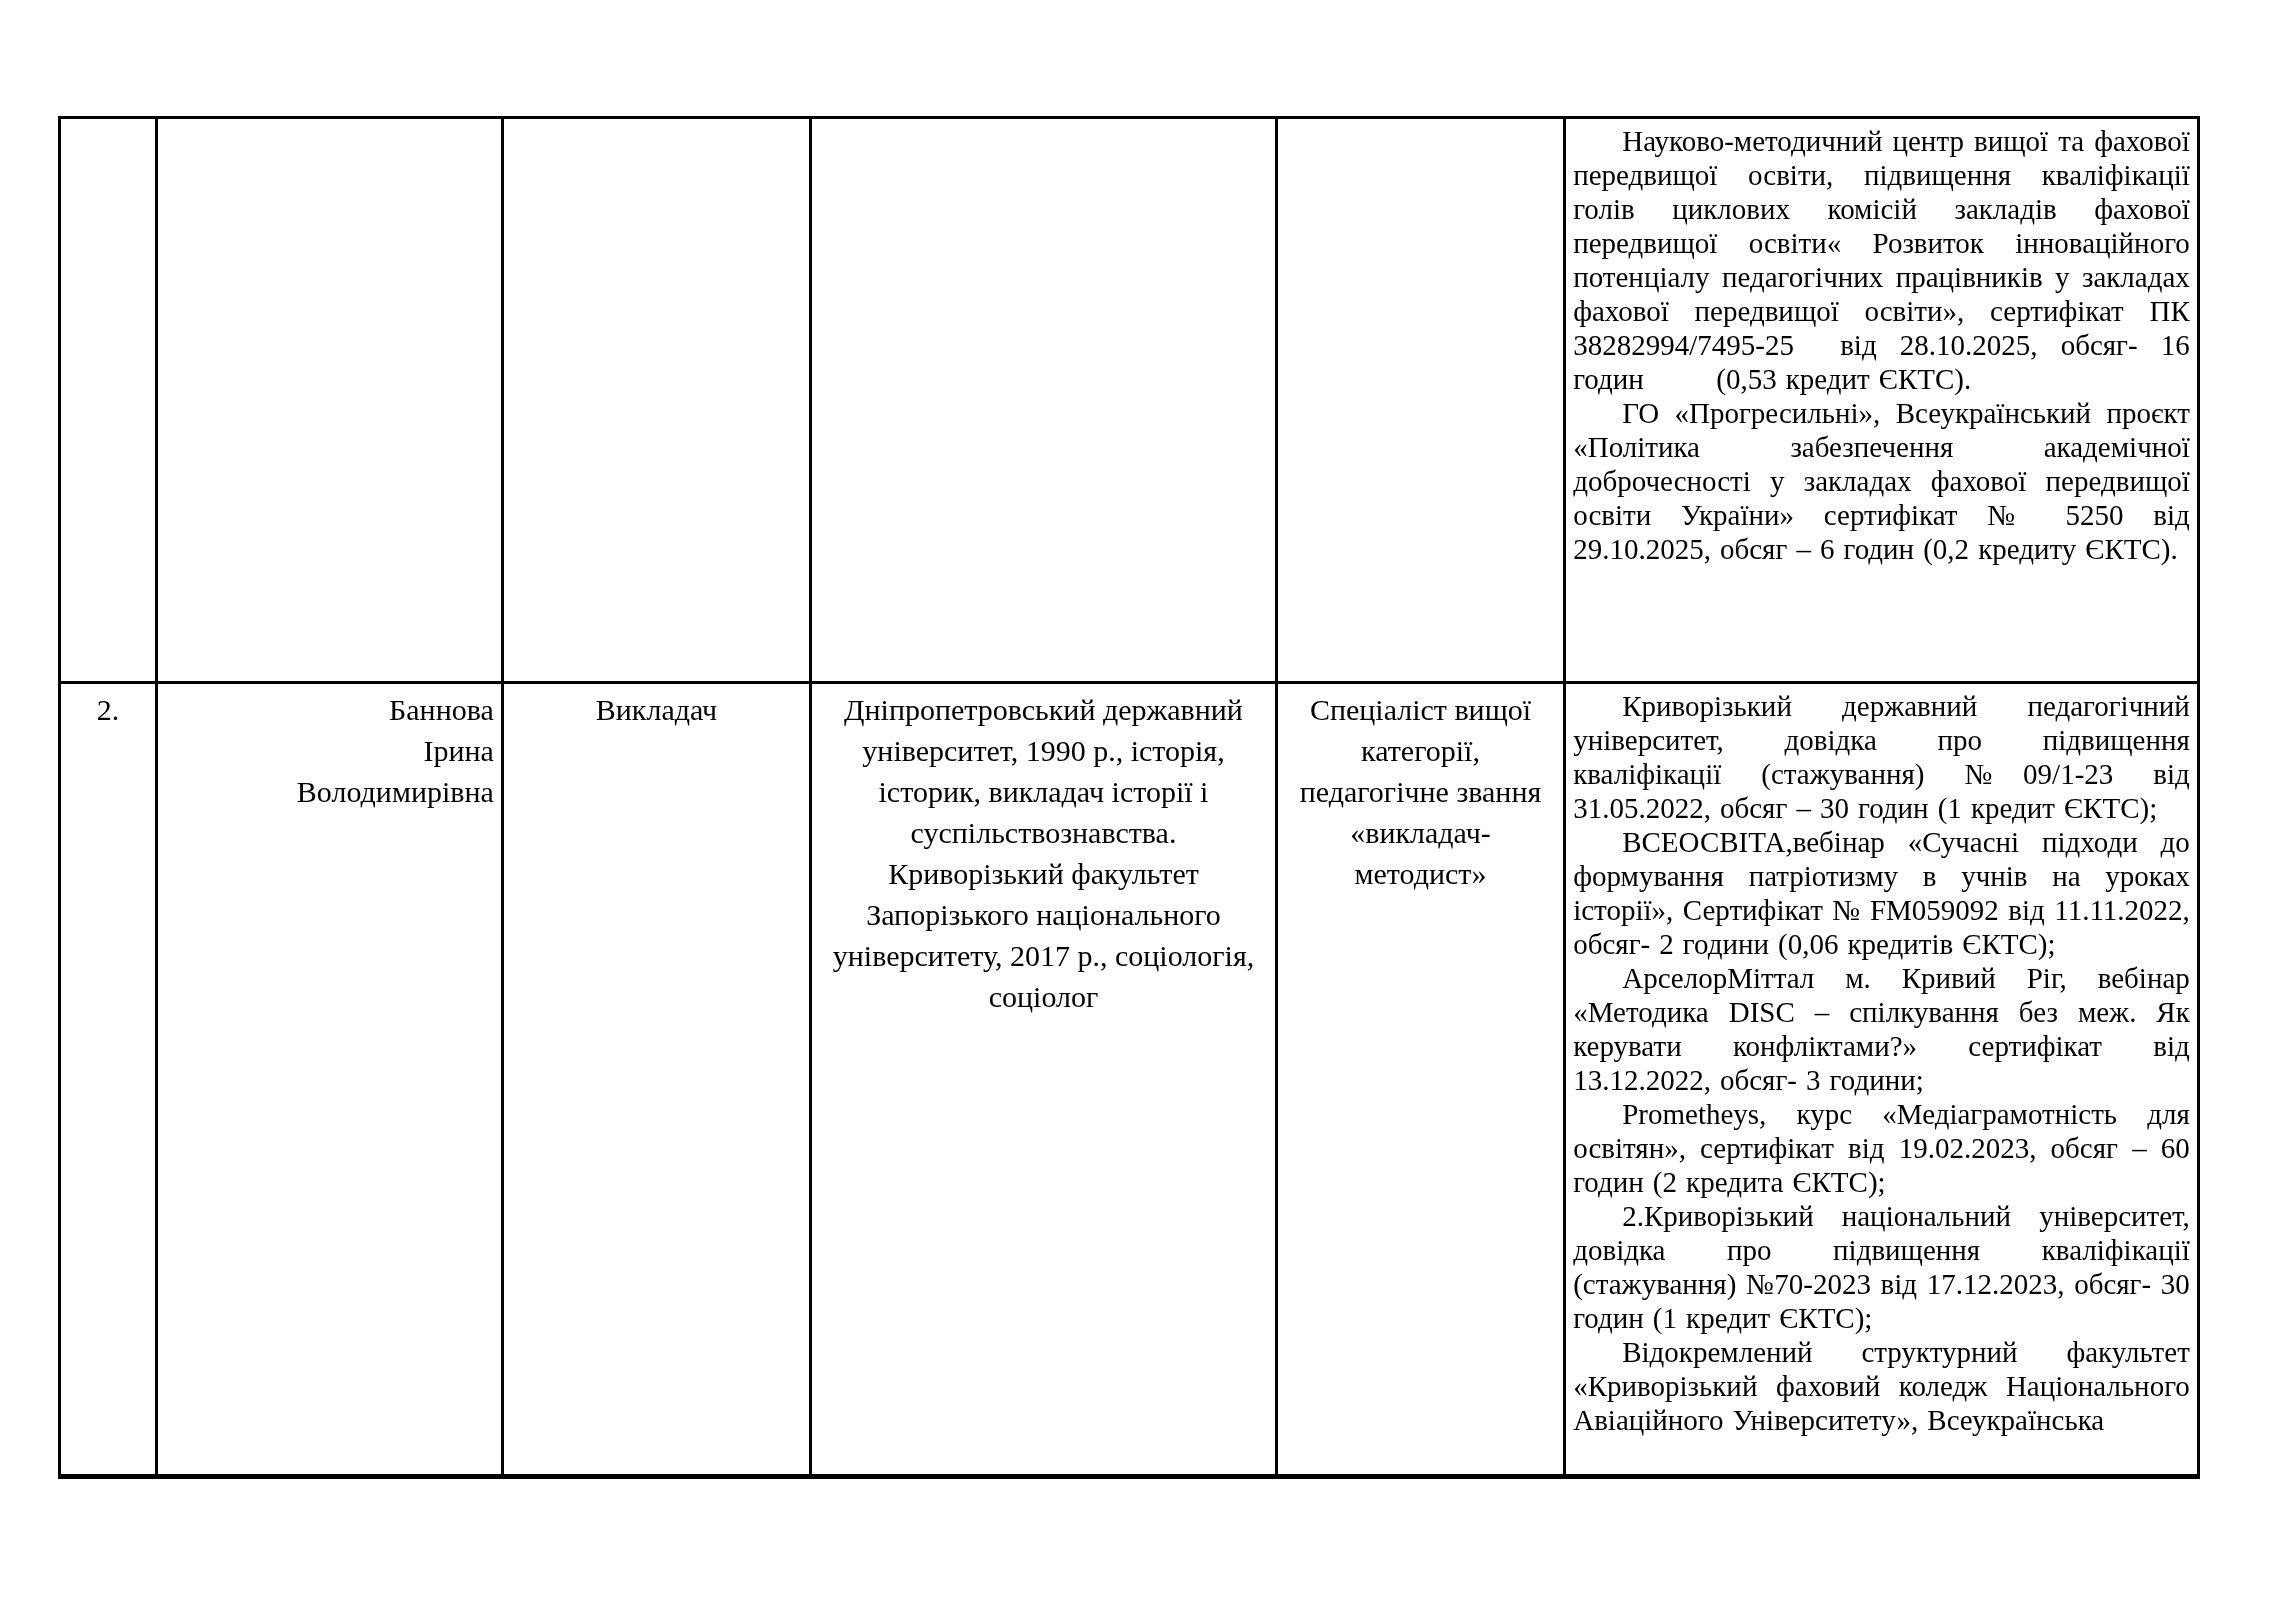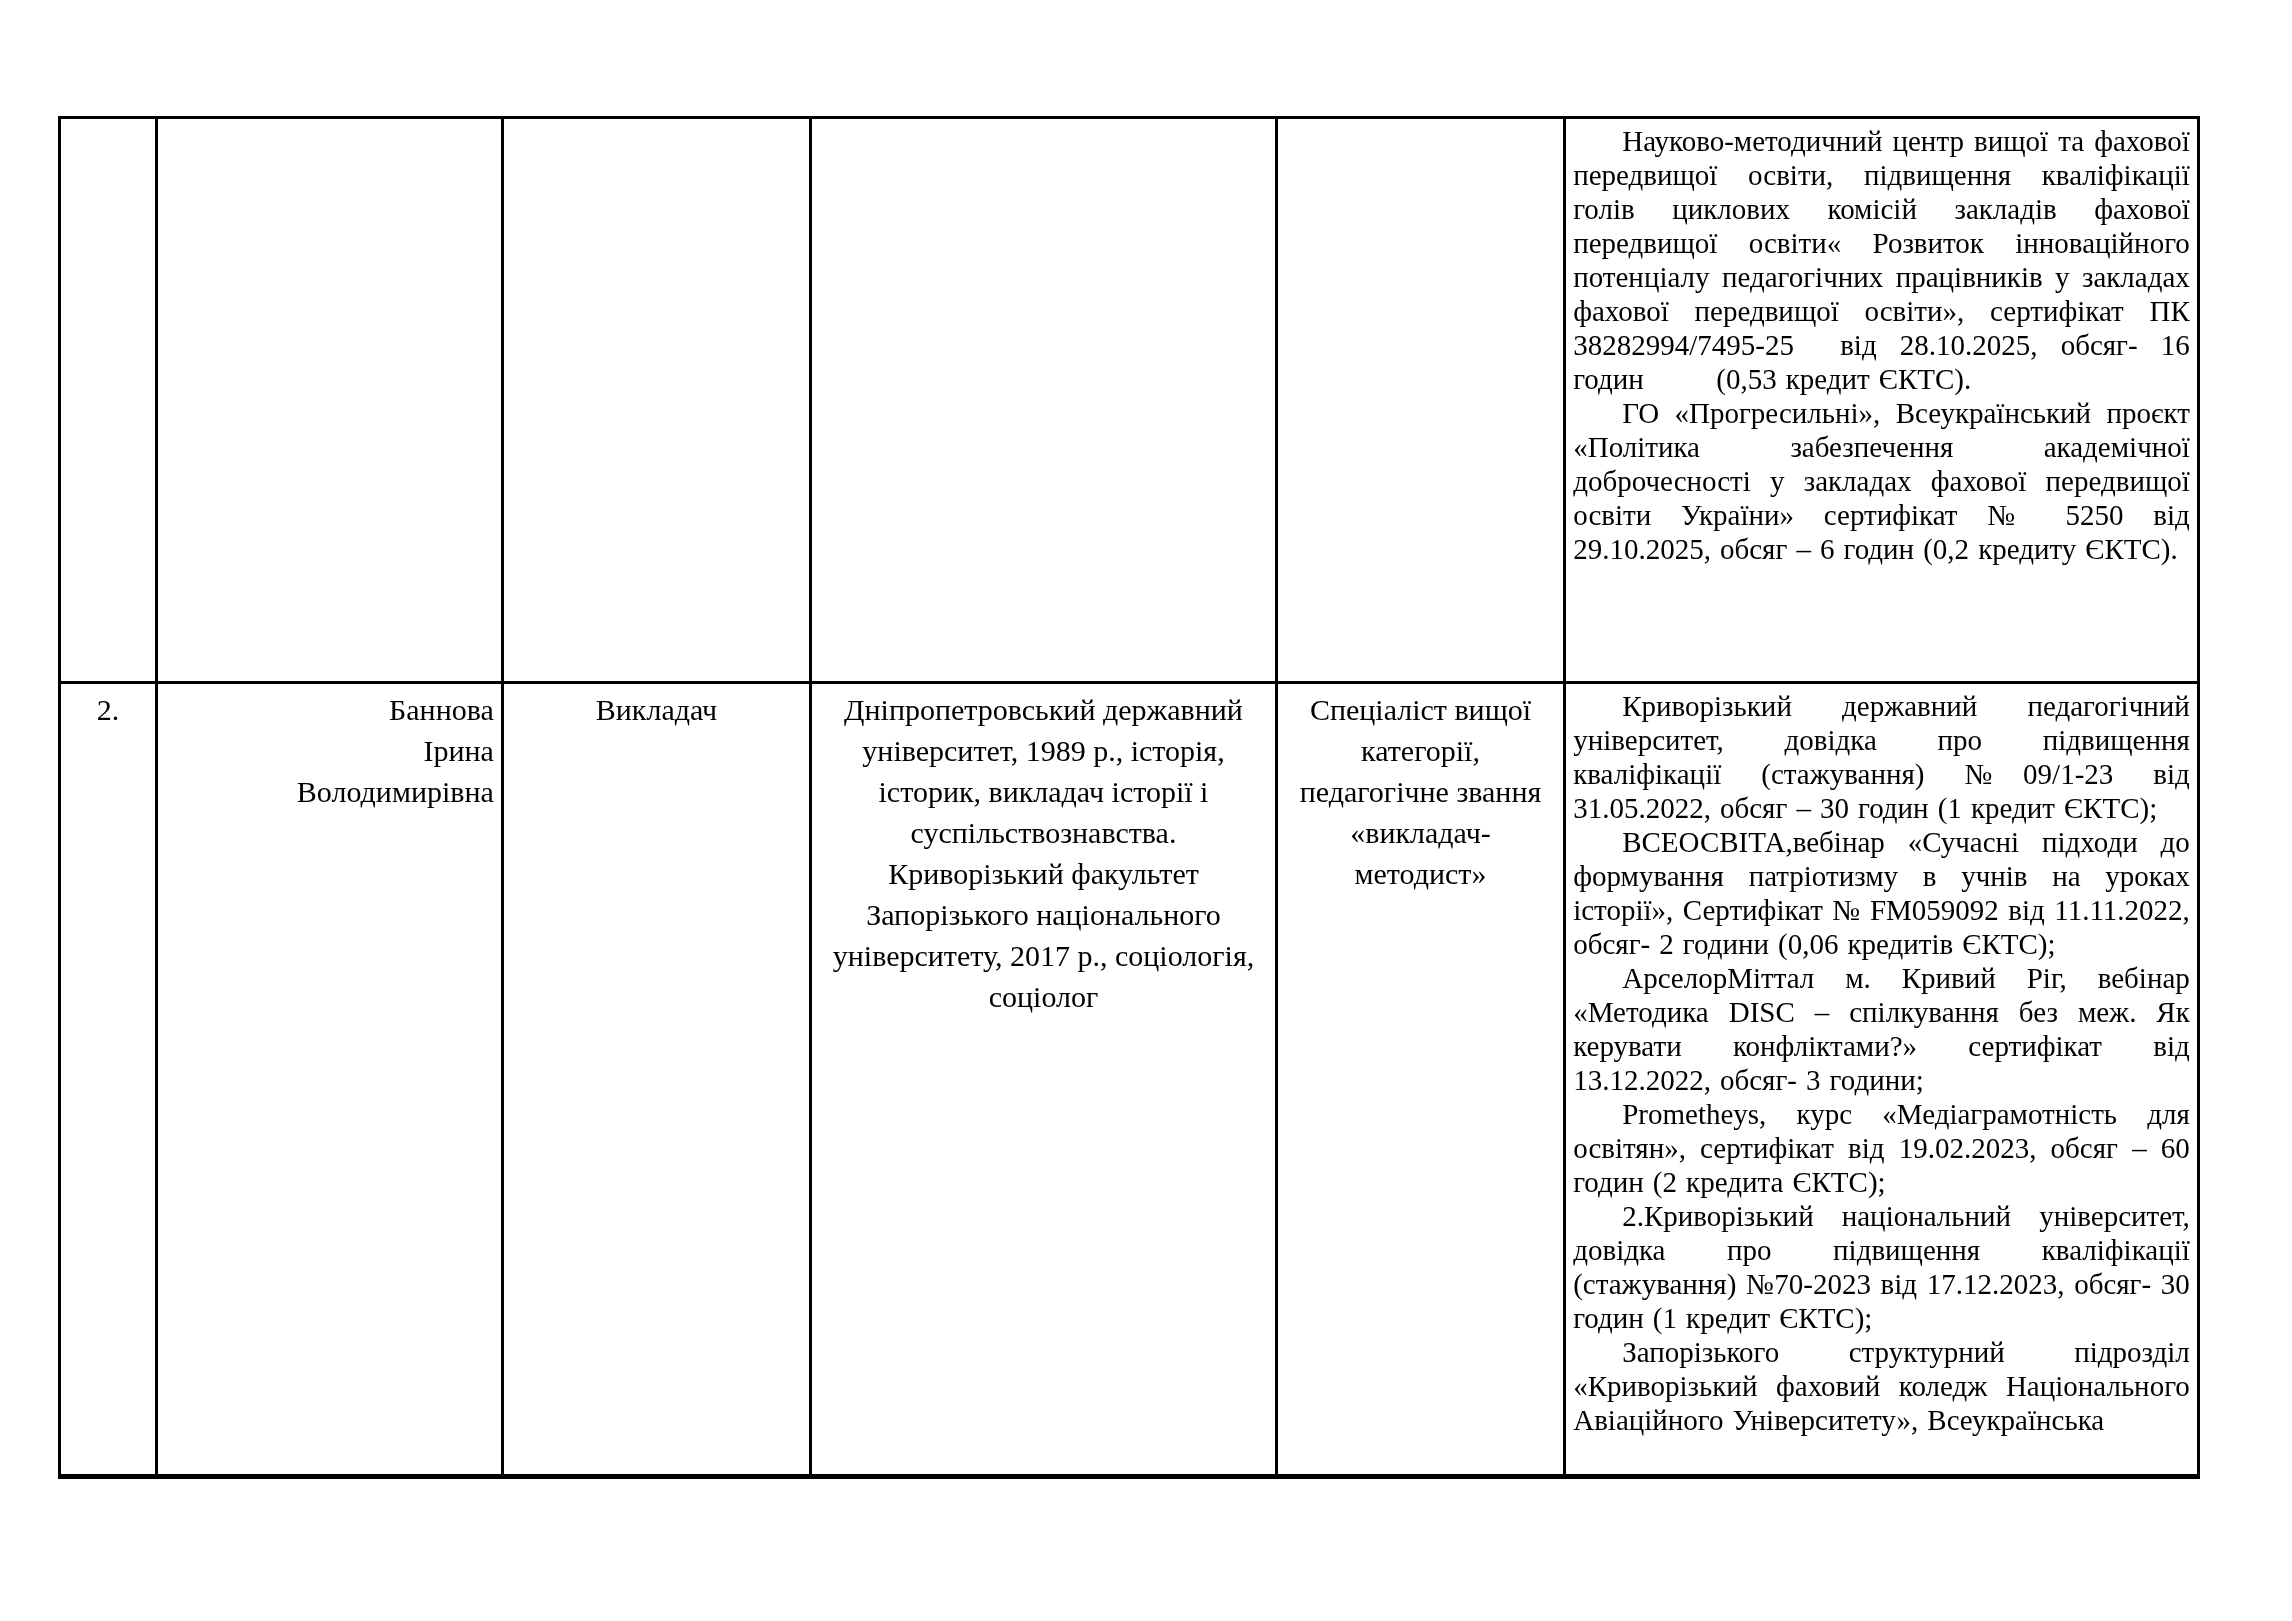--- a/index.html
+++ b/index.html
@@ -88,27 +88,27 @@
         </td>
       </tr>
       <tr class="row-entry">
         <td class="cell-number">2.</td>
         <td class="cell-center">
           <span class="name-line">Баннова</span>
           <span class="name-line">Ірина</span>
           <span class="name-line">Володимирівна</span>
         </td>
         <td class="cell-center">Викладач</td>
-        <td class="cell-center">Дніпропетровський державний університет, 1989 р., історія, історик, викладач історії і суспільствознавства. Криворізький факультет Запорізького національного університету, 2017 р., соціологія, соціолог</td>
+        <td class="cell-center">Дніпропетровський державний університет, 1990 р., історія, історик, викладач історії і суспільствознавства. Криворізький факультет Запорізького національного університету, 2017 р., соціологія, соціолог</td>
         <td class="cell-center">Спеціаліст вищої категорії, педагогічне звання «викладач-методист»</td>
         <td class="cell-qual">
           <p class="para">Криворізький державний педагогічний університет, довідка про підвищення кваліфікації (стажування) №09/1-23 від 31.05.2022, обсяг – 30 годин (1 кредит ЄКТС);</p>
           <p class="para">ВСЕОСВІТА,вебінар «Сучасні підходи до формування патріотизму в учнів на уроках історії», Сертифікат № FM059092 від 11.11.2022, обсяг- 2 години (0,06 кредитів ЄКТС);</p>
           <p class="para">АрселорМіттал м. Кривий Ріг, вебінар «Методика DISC – спілкування без меж. Як керувати конфліктами?» сертифікат від 13.12.2022, обсяг- 3 години;</p>
           <p class="para">Prometheys, курс «Медіаграмотність для освітян», сертифікат від 19.02.2023, обсяг – 60 годин (2 кредита ЄКТС);</p>
           <p class="para">2.Криворізький національний університет, довідка про підвищення кваліфікації (стажування) №70-2023 від 17.12.2023, обсяг- 30 годин (1 кредит ЄКТС);</p>
-          <p class="para">Запорізького структурний підрозділ «Криворізький фаховий коледж Національного Авіаційного Університету», Всеукраїнська</p>
+          <p class="para">Відокремлений структурний факультет «Криворізький фаховий коледж Національного Авіаційного Університету», Всеукраїнська</p>
         </td>
       </tr>
     </tbody>
   </table>
 </div>
 
 
 </body></html>

